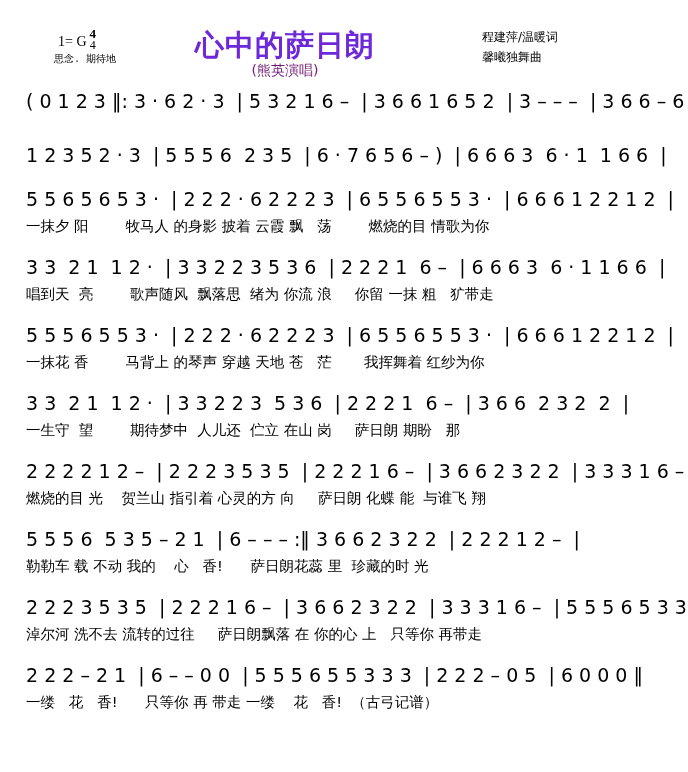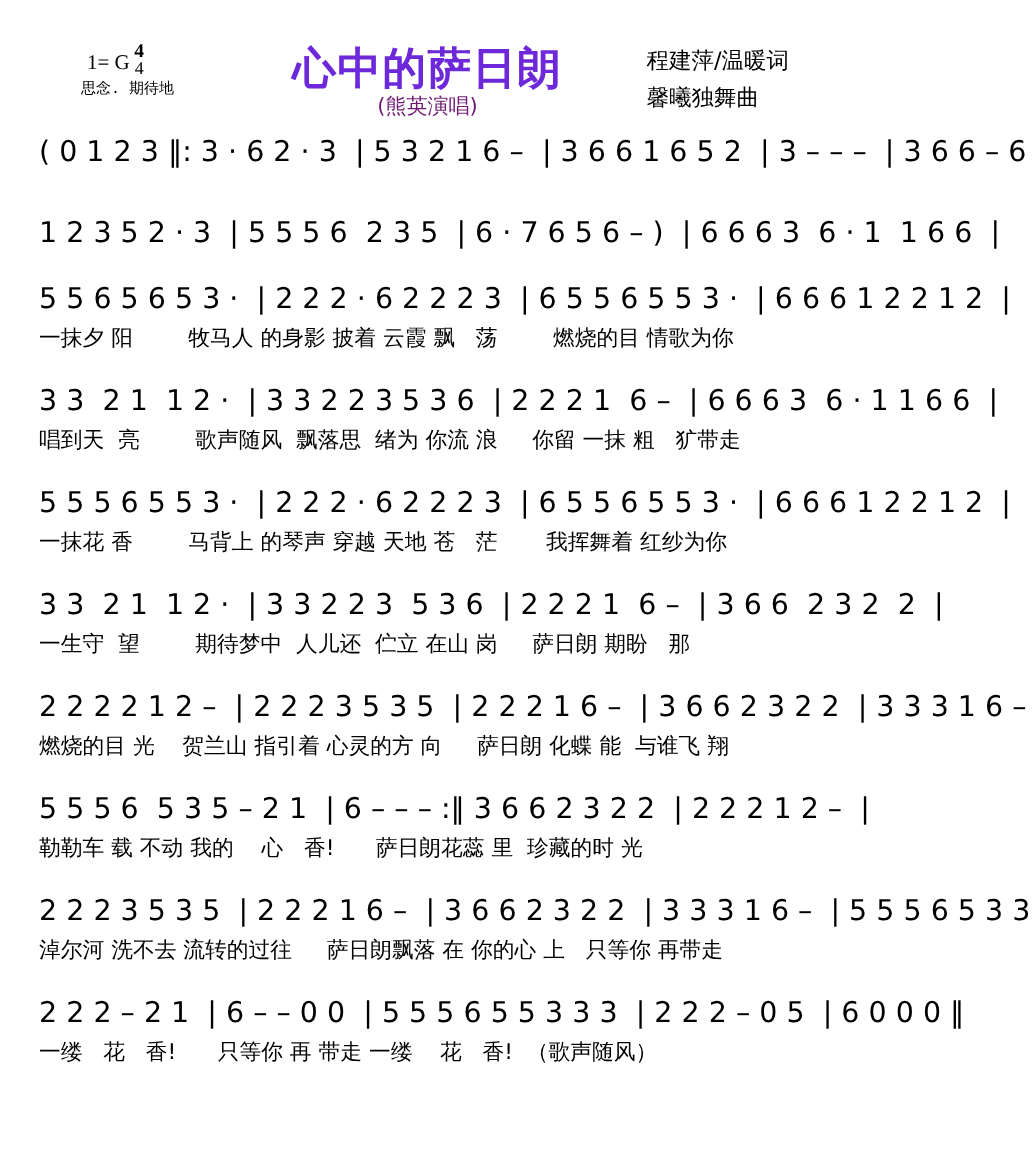--- a/index.html
+++ b/index.html
@@ -52,23 +52,23 @@
     letter-spacing:1px;
   }
   .subtitle{
     position:absolute;left:0;right:0;top:62px;
     text-align:center;
     font-size:14px;
     color:#701a75;
     font-family:"DejaVu Sans", sans-serif;
   }
   .credits{
-    position:absolute;right:44px;top:28px;
+    position:absolute;right:12px;top:28px;
     text-align:left;
-    font-size:15px;
+    font-size:12px;
     line-height:1.65;
     font-family:"DejaVu Sans", sans-serif;
   }
   
   .body-wrap{
     position:absolute;
     left:0;top:86px;
     width:688px;
   }
   .system{
@@ -154,17 +154,17 @@
       <span class="lyrics">勒勒车 载 不动 我的    心   香!      萨日朗花蕊 里  珍藏的时 光</span>
     </div>
     <div class="sep"></div>
     <div class="system">
       <span class="notes">2 2 2 3 5 3 5  | 2 2 2 1 6 –  | 3 6 6 2 3 2 2  | 3 3 3 1 6 –  | 5 5 5 6 5 3 3 3  |</span>
       <span class="lyrics">淖尔河 洗不去 流转的过往     萨日朗飘落 在 你的心 上   只等你 再带走</span>
     </div>
     <div class="sep"></div>
     <div class="system">
       <span class="notes">2 2 2 – 2 1  | 6 – – 0 0  | 5 5 5 6 5 5 3 3 3  | 2 2 2 – 0 5  | 6 0 0 0 ‖</span>
-      <span class="lyrics">一缕   花   香!      只等你 再 带走 一缕    花   香!  （歌声随风）</span>
+      <span class="lyrics">一缕   花   香!      只等你 再 带走 一缕    花   香!  （古弓记谱）</span>
     </div>
 
   </div>
 </div>
 
 </body></html>

